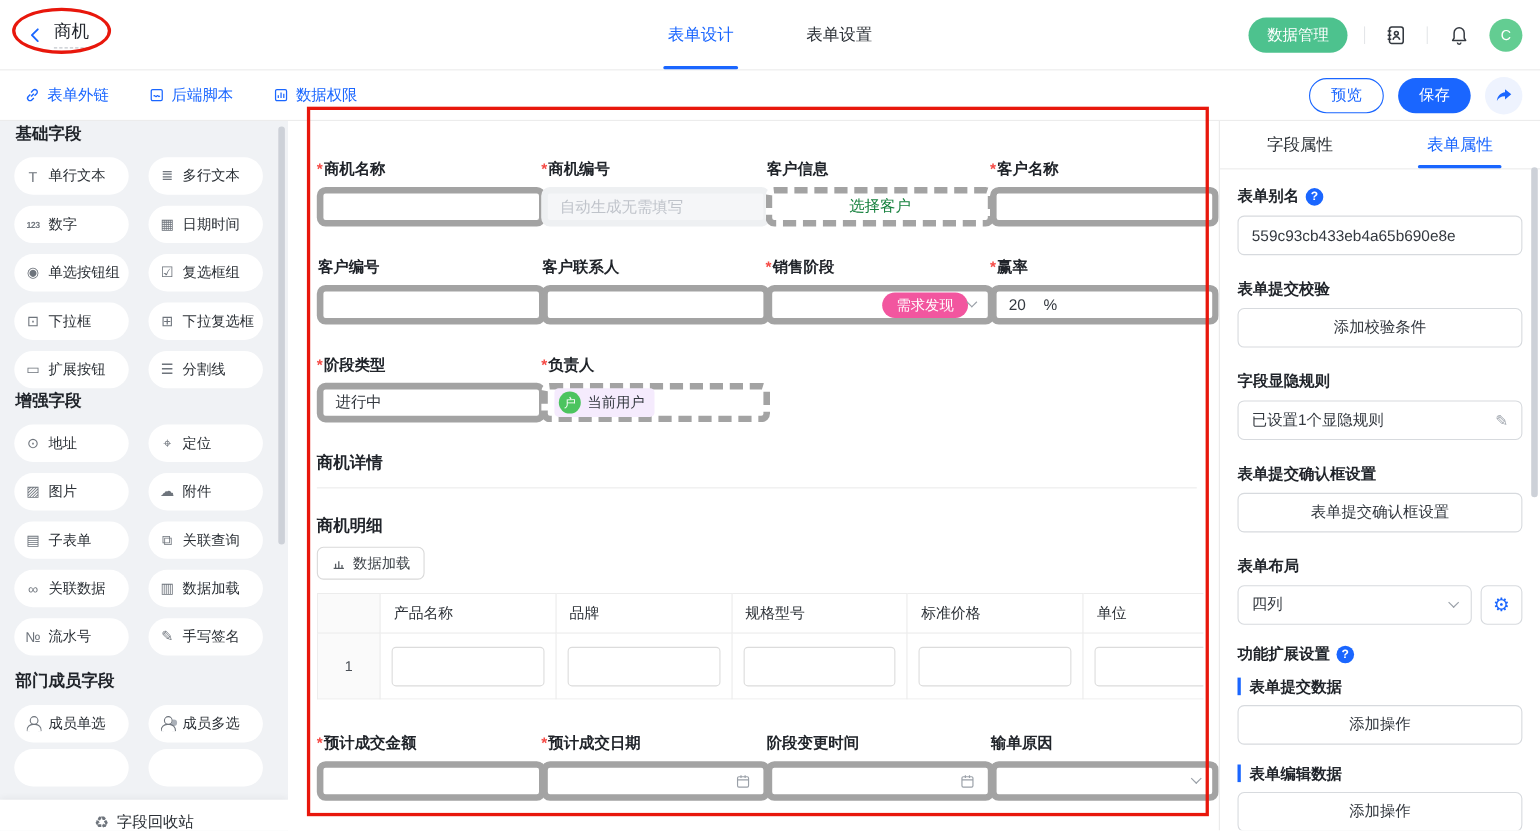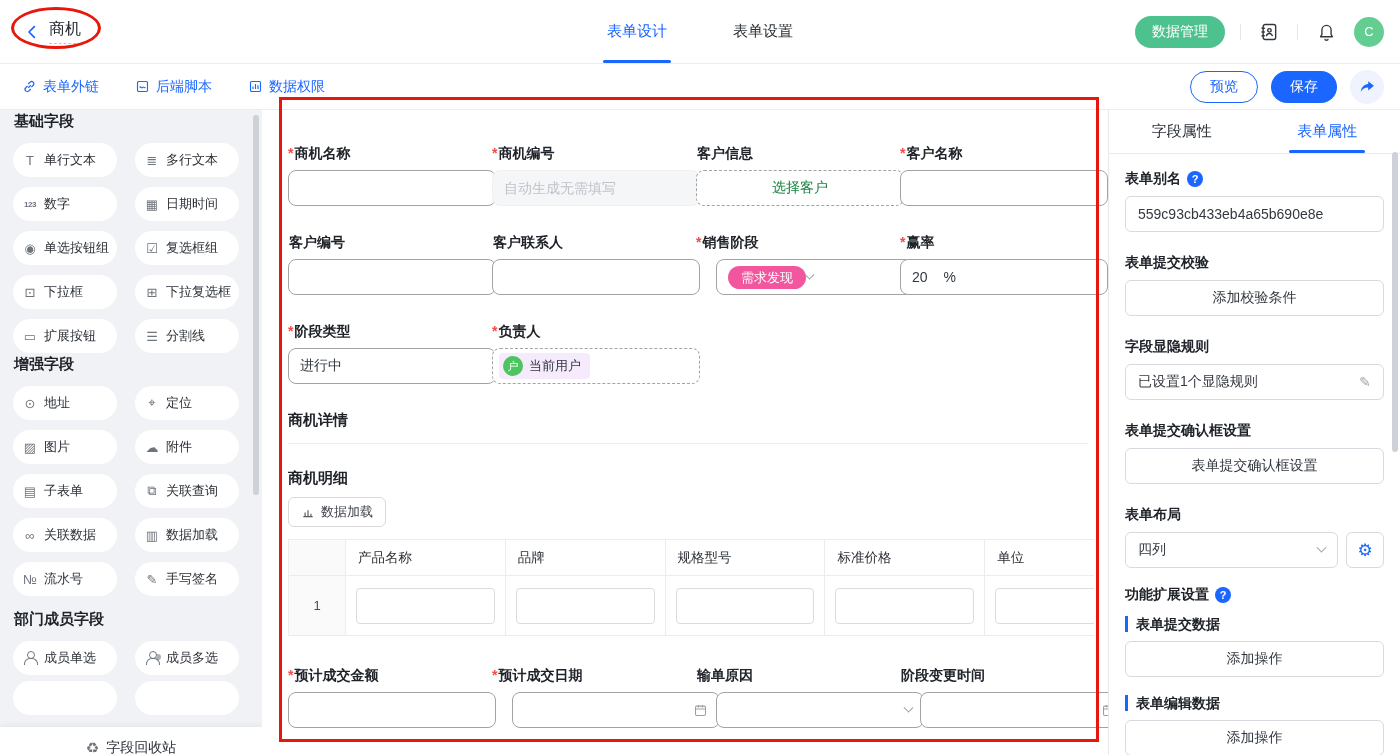--- a/index.html
+++ b/index.html
@@ -47,26 +47,26 @@
   .partial-row { margin-top:6px; }
   .recycle-bar { position:absolute; left:0; right:0; bottom:0; height:42px; background:#fff; display:flex; align-items:center; justify-content:center; gap:7px; font-size:14px; color:#2b3036; box-shadow:0 -2px 6px rgba(0,0,0,0.05); cursor:pointer; }
   .recycle-glyph { color:#6e747c; font-size:15px; }
   .sb-thumb { position:absolute; width:6px; background:#cdd1d8; border-radius:3px; cursor:pointer; }
 
   
   .canvas { width:846px; flex-shrink:0; background:#fff; overflow:hidden; padding:34px 0 0 26px; position:relative; }
   .frow { display:grid; grid-template-columns:repeat(4,184px); column-gap:20px; margin-bottom:27px; }
   .fld-label { display:flex; font-size:14px; font-weight:700; color:#20242a; margin-bottom:8px; line-height:18px; }
   .star { color:#f54a45; margin-right:1px; }
-  .ctrl { width:208px; height:36px; border:1px solid #a3a3a3; border-radius:8px; background:#fff; display:flex; align-items:center; padding:0 11px; font-size:14px; color:#33383f; outline:none; }
+  .ctrl { width:208px; height:36px; border:6px solid #a3a3a3; border-radius:8px; background:#fff; display:flex; align-items:center; padding:0 11px; font-size:14px; color:#33383f; outline:none; }
   input.ctrl::placeholder { color:#bfc3ca; }
   .ctrl.disabled { background:#f5f6f8; border-color:#eef0f2; }
   .ctrl.dashed { border-style:dashed; justify-content:center; color:#15803d; }
   .ctrl.owner { border-style:dashed; padding:0 6px; }
-  .ctrl.between { justify-content:flex-start;margin-left:20px; }
+  .ctrl.between { justify-content:flex-end; }
   .tag-pink { background:#f2569f; color:#fff; border-radius:12px; padding:4px 13px; font-size:13px; line-height:15px; }
   .suffix { margin-left:16px; }
   .owner-tag { display:flex; align-items:center; gap:6px; background:#f5ebfd; border-radius:4px; padding:3px 9px 3px 4px; font-size:13px; color:#33383f; }
   .owner-avatar { width:20px; height:20px; border-radius:50%; background:#4cc45f; color:#fff; font-size:11px; display:flex; align-items:center; justify-content:center; }
   .chev { width:7px; height:7px; border-right:1.6px solid #9aa0a8; border-bottom:1.6px solid #9aa0a8; transform:rotate(45deg) translate(-2px,-2px); flex-shrink:0; }
   .sec-divider { width:800px; font-size:15px; font-weight:700; color:#20242a; padding-bottom:13px; border-bottom:1px solid #ececec; margin-bottom:25px; }
   .sub-title { font-size:15px; font-weight:700; color:#20242a; margin-bottom:9px; }
   .load-btn { display:inline-flex; align-items:center; gap:6px; height:30px; padding:0 12px; border:1px solid #d9d9d9; border-radius:6px; background:#fff; font-size:13px; color:#3a3f45; cursor:pointer; margin-bottom:12px; }
   .tbl-wrap { width:806px; overflow:hidden; margin-bottom:30px; }
   table { border-collapse:collapse; table-layout:fixed; width:857px; }
@@ -435,40 +435,40 @@
               <span class="spacer"></span>
             <svg width="15" height="15" viewBox="0 0 24 24" fill="none" stroke="#9aa0a8" stroke-width="1.7">
                 <rect x="4" y="5" width="16" height="15" rx="2"></rect>
                 <path d="M4 9.5h16M9 3v4M15 3v4"></path>
               </svg>
           </div>
         </div>
         <div>
           <div class="fld-label">
               <span class="star"></span>
-              <span>输单原因</span>
-            </div>
-          <div class="ctrl between">
-              <span class="spacer"></span>
-              <span class="chev"></span>
-            </div>
-        </div>
-        <div>
-          <div class="fld-label">
-              <span class="star"></span>
               <span>阶段变更时间</span>
             </div>
           <div class="ctrl between">
               <span class="spacer"></span>
             <svg width="15" height="15" viewBox="0 0 24 24" fill="none" stroke="#9aa0a8" stroke-width="1.7">
                 <rect x="4" y="5" width="16" height="15" rx="2"></rect>
                 <path d="M4 9.5h16M9 3v4M15 3v4"></path>
               </svg>
           </div>
         </div>
+        <div>
+          <div class="fld-label">
+              <span class="star"></span>
+              <span>输单原因</span>
+            </div>
+          <div class="ctrl between">
+              <span class="spacer"></span>
+              <span class="chev"></span>
+            </div>
+        </div>
       </div>
     </div>
 
     <div class="rpanel">
       <div class="rtabs">
         <div class="rtab">字段属性</div>
         <div class="rtab active">表单属性</div>
       </div>
       <div class="rbody">
         <div class="p-label">

